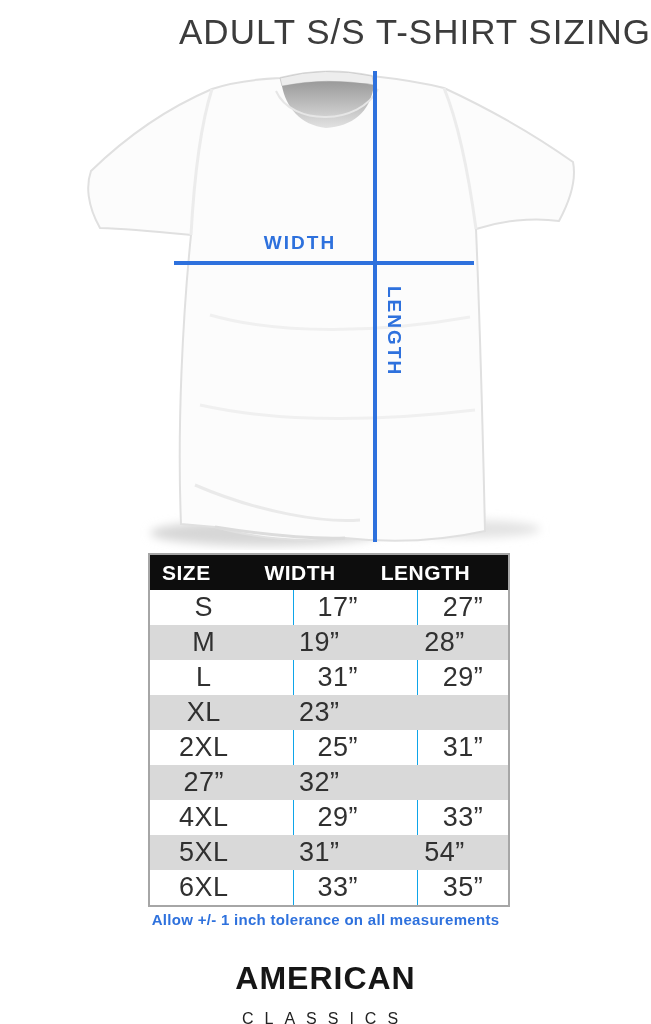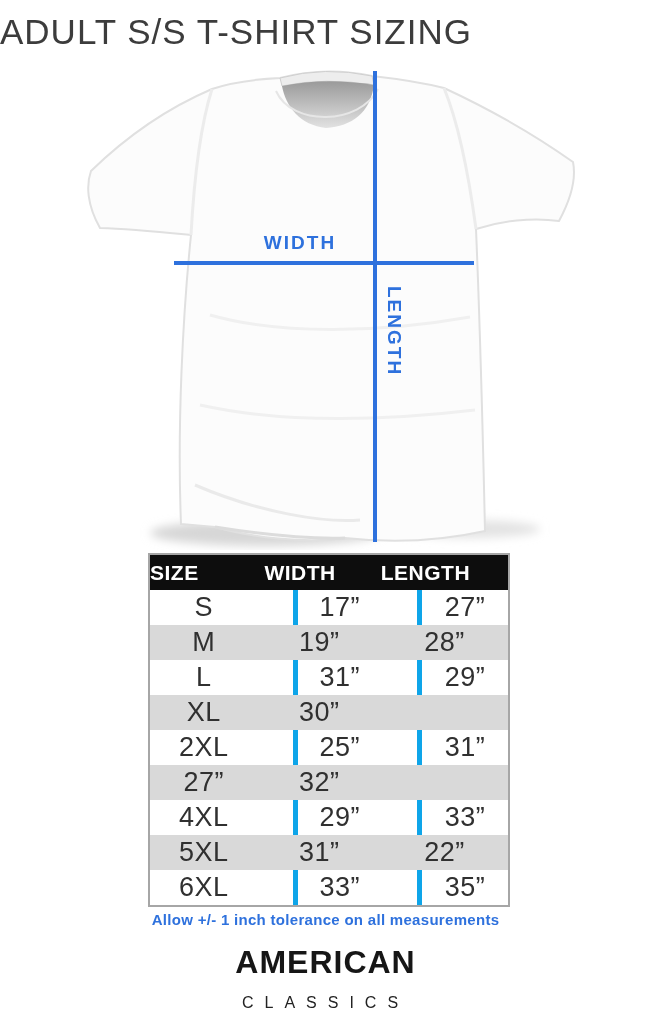--- a/index.html
+++ b/index.html
@@ -5,21 +5,21 @@
   html, body { margin:0; padding:0; background:#ffffff; }
   body { font-family:"Liberation Sans", sans-serif; }
   .page {
     position:relative; width:651px; height:1024px;
     background:#ffffff; overflow:hidden;
   }
 
   
   .page-title {
     position:absolute; top:12px; left:0; right:0;
-    text-align:left; font-size:35px; font-weight:300;
+    text-align:right; font-size:35px; font-weight:300;
     letter-spacing:1px; color:#3c3c3c; white-space:nowrap;
   }
 
   
   .stage { position:absolute; left:0; top:58px; width:651px; height:500px; }
   .shirt-svg { position:absolute; left:60px; top:7px; }
 
   .measure-line { position:absolute; background:#2e71dd; }
   .h-line { left:174px; top:203px; width:300px; height:4px; }
   .v-line { left:373px; top:13px; width:4px; height:471px; }
@@ -42,39 +42,39 @@
   }
   .trow { display:grid; grid-template-columns:30% 34.5% 35.5%; height:35px; }
   .cell {
     display:flex; align-items:center; justify-content:center;
     box-sizing:border-box; overflow:hidden;
   }
   .thead { background:#0d0d0d; }
   .thead .cell {
     color:#ffffff; font-weight:bold; font-size:21px; letter-spacing:0.5px;
   }
-  .thead .cell.c-size { justify-content:flex-start; }
+  .thead .cell.c-size { justify-content:flex-start; padding-left:12px; }
   .thead .cell.c-mid, .thead .cell.c-last { padding-right:38px; }
   .r-white { background:#ffffff; }
   .r-gray  { background:#d9d9d9; }
-  .r-white .cell + .cell { border-left:5px solid #0ea5e9;margin-left:36px; }
+  .r-white .cell + .cell { border-left:1px solid #0ea5e9;margin-left:36px; }
   .trow .val {
     font-size:27px; font-weight:300; color:#303030; letter-spacing:0.5px;
   }
 
   
   .tolerance-note {
     position:absolute; top:911px; left:0; right:0; text-align:center;
     font-size:15px; font-weight:bold; color:#2e71dd; letter-spacing:0.3px;
   }
 
   
   .brand { position:absolute; top:944px; left:0; right:0; text-align:center; }
   .brand-top {
-    font-size:32px; font-weight:900; letter-spacing:1px; color:#161616;
+    font-size:32px; font-weight:900; letter-spacing:1px; color:#161616;margin-top:16px;
   }
   .brand-bottom {
     margin-top:13px; font-size:16px; font-weight:300;
     letter-spacing:11px; padding-left:0; color:#222222;
   }
 </style>
 </head>
 <body>
 
 <div class="page">
@@ -148,40 +148,40 @@
       <div class="cell val">19”</div>
       <div class="cell val">28”</div>
     </div>
     <div class="trow r-white">
       <div class="cell val">L</div>
       <div class="cell val">31”</div>
       <div class="cell val">29”</div>
     </div>
     <div class="trow r-gray">
       <div class="cell val">XL</div>
-      <div class="cell val">30”</div>
+      <div class="cell val">23”</div>
     </div>
     <div class="trow r-white">
       <div class="cell val">2XL</div>
       <div class="cell val">25”</div>
       <div class="cell val">31”</div>
     </div>
     <div class="trow r-gray">
       <div class="cell val">27”</div>
       <div class="cell val">32”</div>
     </div>
     <div class="trow r-white">
       <div class="cell val">4XL</div>
       <div class="cell val">29”</div>
       <div class="cell val">33”</div>
     </div>
     <div class="trow r-gray">
       <div class="cell val">5XL</div>
       <div class="cell val">31”</div>
-      <div class="cell val">22”</div>
+      <div class="cell val">54”</div>
     </div>
     <div class="trow r-white">
       <div class="cell val">6XL</div>
       <div class="cell val">33”</div>
       <div class="cell val">35”</div>
     </div>
   </div>
 
   <div class="tolerance-note">Allow +/- 1 inch tolerance on all measurements</div>
 

